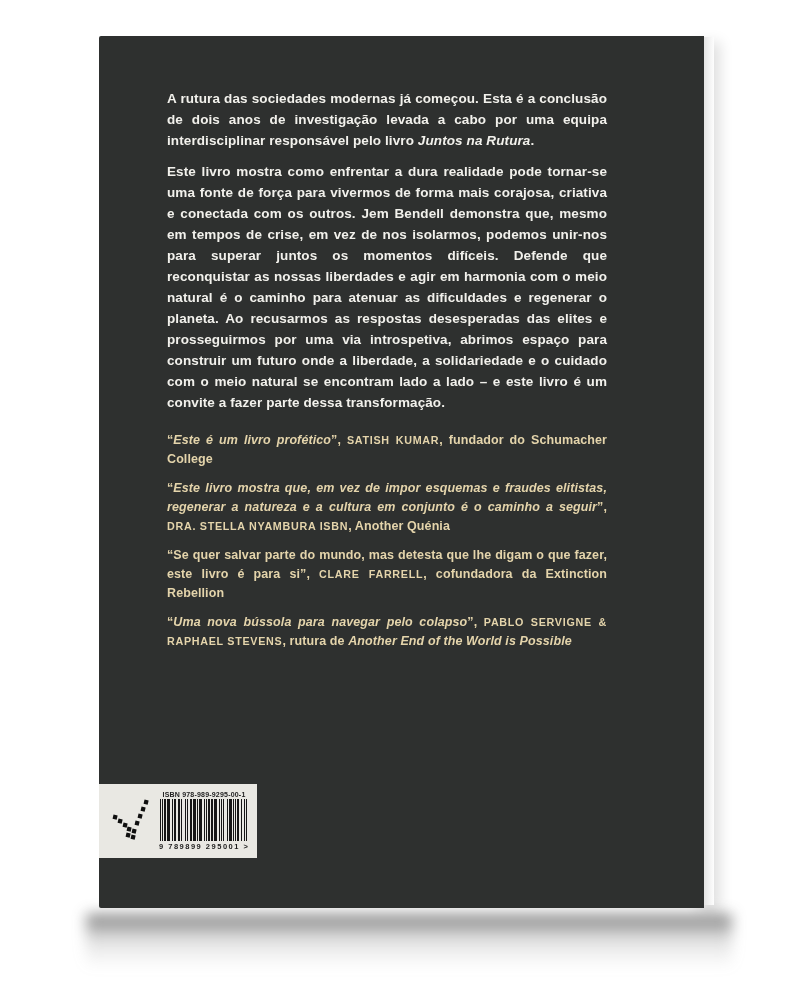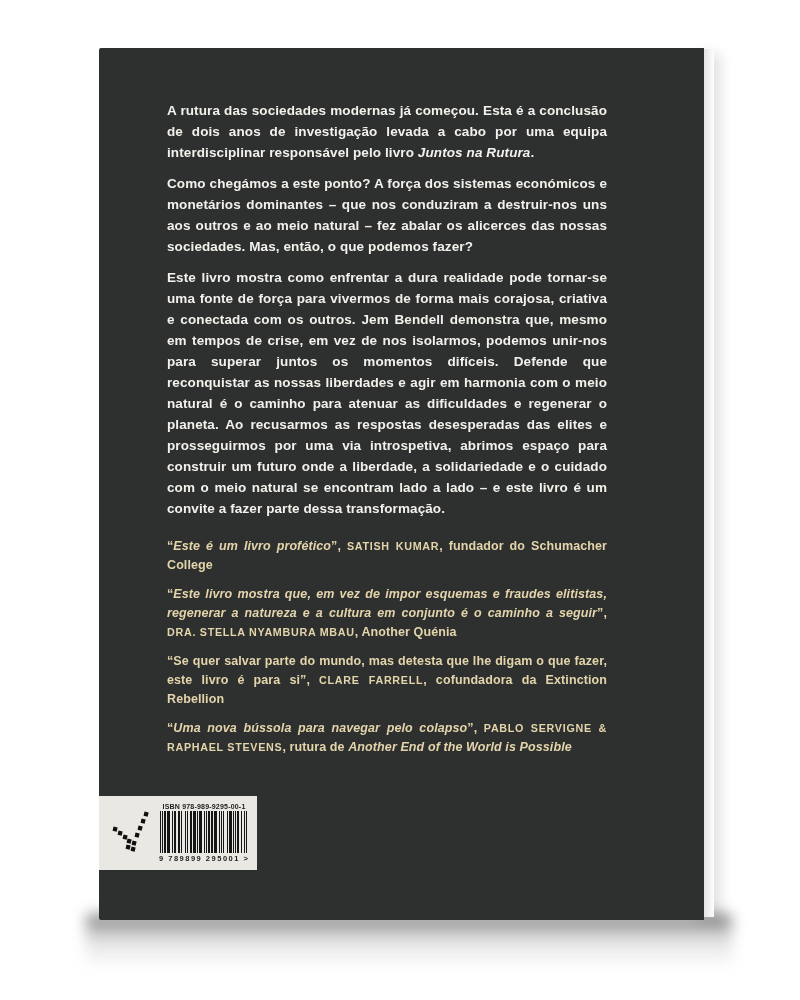--- a/index.html
+++ b/index.html
@@ -6,21 +6,21 @@
   html,body { width:800px; height:1000px; }
   body { font-family:"Liberation Sans", sans-serif; background:#ffffff; overflow:hidden; }
   .stage { position:relative; width:800px; height:1000px; background:#ffffff; }
 
   .shadow {
     position:absolute; left:86px; top:914px; width:646px; height:60px;
     background:linear-gradient(to bottom, rgba(40,40,40,0.60) 0%, rgba(120,120,120,0.22) 42%, rgba(255,255,255,0) 90%);
     filter:blur(7px); border-radius:4px;
   }
 
-  .book { position:absolute; left:87px; top:48px;padding-left:12px; }
+  .book { position:absolute; left:87px; top:36px;padding-left:12px; }
 
   .pages {
     position:absolute; left:605px; top:1px; width:22px; height:868px;
     background:linear-gradient(to right, #ffffff 0%, #ffffff 10%, #c9c9c9 22%, #e4e4e4 55%, #f3f3f3 80%, #fdfdfd 100%);
     box-shadow:6px 5px 14px rgba(0,0,0,0.13);
   }
 
   .cover {
     position:relative; width:605px; height:872px; background:#2e302f;
     border-radius:2px 0 0 2px;
@@ -62,27 +62,26 @@
 <div class="stage">
   <div class="shadow"></div>
 
   <div class="book">
     <div class="pages"></div>
 
     <div class="cover">
 
       <div class="synopsis">
         <p><span>A rutura das sociedades modernas já começou. Esta é a conclusão de dois anos de investigação levada a cabo por uma equipa interdisciplinar responsável pelo livro </span><span class="seg-i">Juntos na Rutura</span><span>.</span></p>
-        <p><span>Como chegámos a este ponto? A força dos sistemas económicos e monetários dominantes – que nos conduziram a destruir-nos uns aos outros e ao meio natural – fez abalar os alicerces das nossas sociedades. Mas, então, o que podemos fazer?</span></p>
         <p><span>Este livro mostra como enfrentar a dura realidade pode tornar-se uma fonte de força para vivermos de forma mais corajosa, criativa e conectada com os outros. Jem Bendell demonstra que, mesmo em tempos de crise, em vez de nos isolarmos, podemos unir-nos para superar juntos os momentos difíceis. Defende que reconquistar as nossas liberdades e agir em harmonia com o meio natural é o caminho para atenuar as dificuldades e regenerar o planeta. Ao recusarmos as respostas desesperadas das elites e prosseguirmos por uma via introspetiva, abrimos espaço para construir um futuro onde a liberdade, a solidariedade e o cuidado com o meio natural se encontram lado a lado – e este livro é um convite a fazer parte dessa transformação.</span></p>
       </div>
 
       <div class="endorsements">
         <p><span>“</span><span class="seg-i">Este é um livro profético</span><span>”, </span><span class="seg-caps">SATISH KUMAR</span><span>, fundador do Schumacher College</span></p>
-        <p><span>“</span><span class="seg-i">Este livro mostra que, em vez de impor esquemas e fraudes elitistas, regenerar a natureza e a cultura em conjunto é o caminho a seguir</span><span>”, </span><span class="seg-caps">DRA. STELLA NYAMBURA MBAU</span><span>, Another Quénia</span></p>
+        <p><span>“</span><span class="seg-i">Este livro mostra que, em vez de impor esquemas e fraudes elitistas, regenerar a natureza e a cultura em conjunto é o caminho a seguir</span><span>”, </span><span class="seg-caps">DRA. STELLA NYAMBURA ISBN</span><span>, Another Quénia</span></p>
         <p><span>“Se quer salvar parte do mundo, mas detesta que lhe digam o que fazer, este livro é para si”, </span><span class="seg-caps">CLARE FARRELL</span><span>, cofundadora da Extinction Rebellion</span></p>
         <p><span>“</span><span class="seg-i">Uma nova bússola para navegar pelo colapso</span><span>”, </span><span class="seg-caps">PABLO SERVIGNE &amp; RAPHAEL STEVENS</span><span>, rutura de </span><span class="seg-i">Another End of the World is Possible</span></p>
       </div>
 
       <div class="barcode-label">
         <div class="logo-box">
           <svg width="38" height="44" viewBox="0 0 38 44" id="logo-svg">
               <rect x="1" y="16" width="4.2" height="4.2" fill="#101010" transform="rotate(14 3.1 18.1)"></rect>
               <rect x="6" y="20" width="4.2" height="4.2" fill="#101010" transform="rotate(14 8.1 22.1)"></rect>
               <rect x="11" y="24" width="4.2" height="4.2" fill="#101010" transform="rotate(14 13.1 26.1)"></rect>

